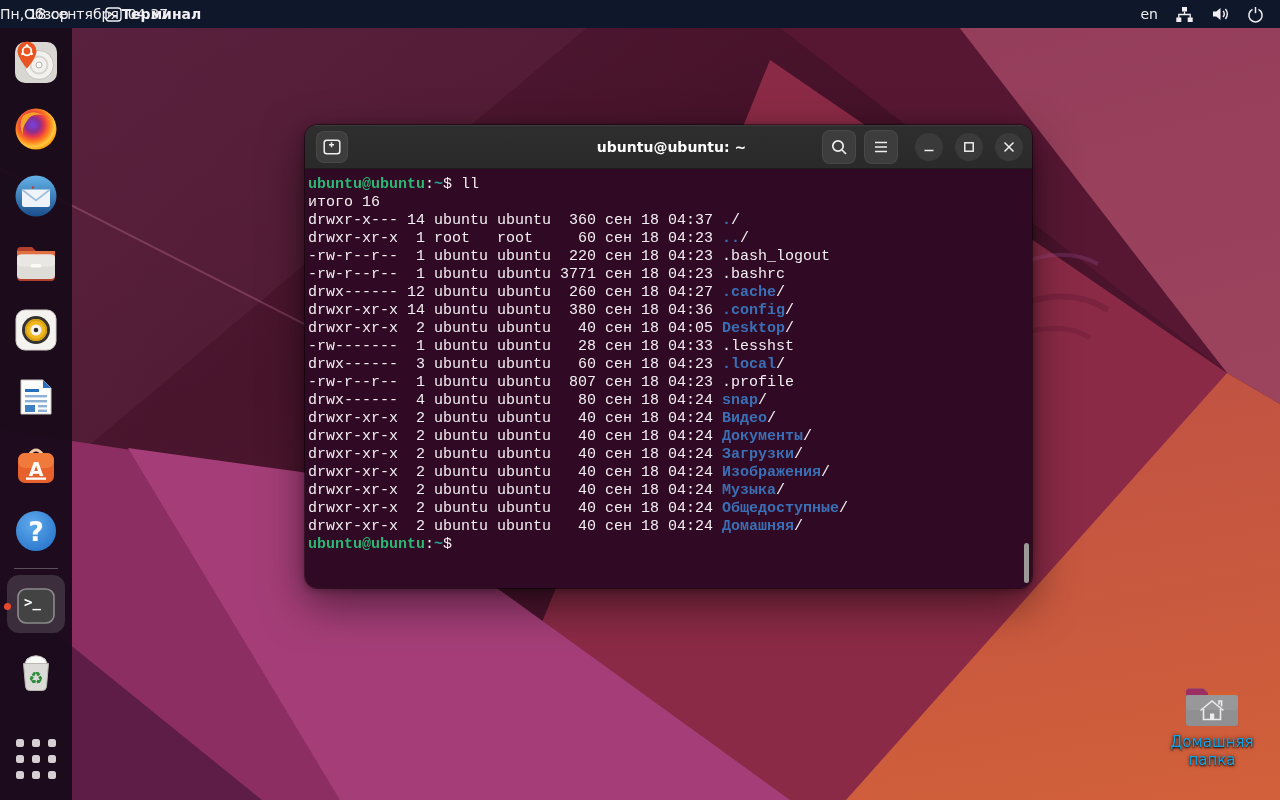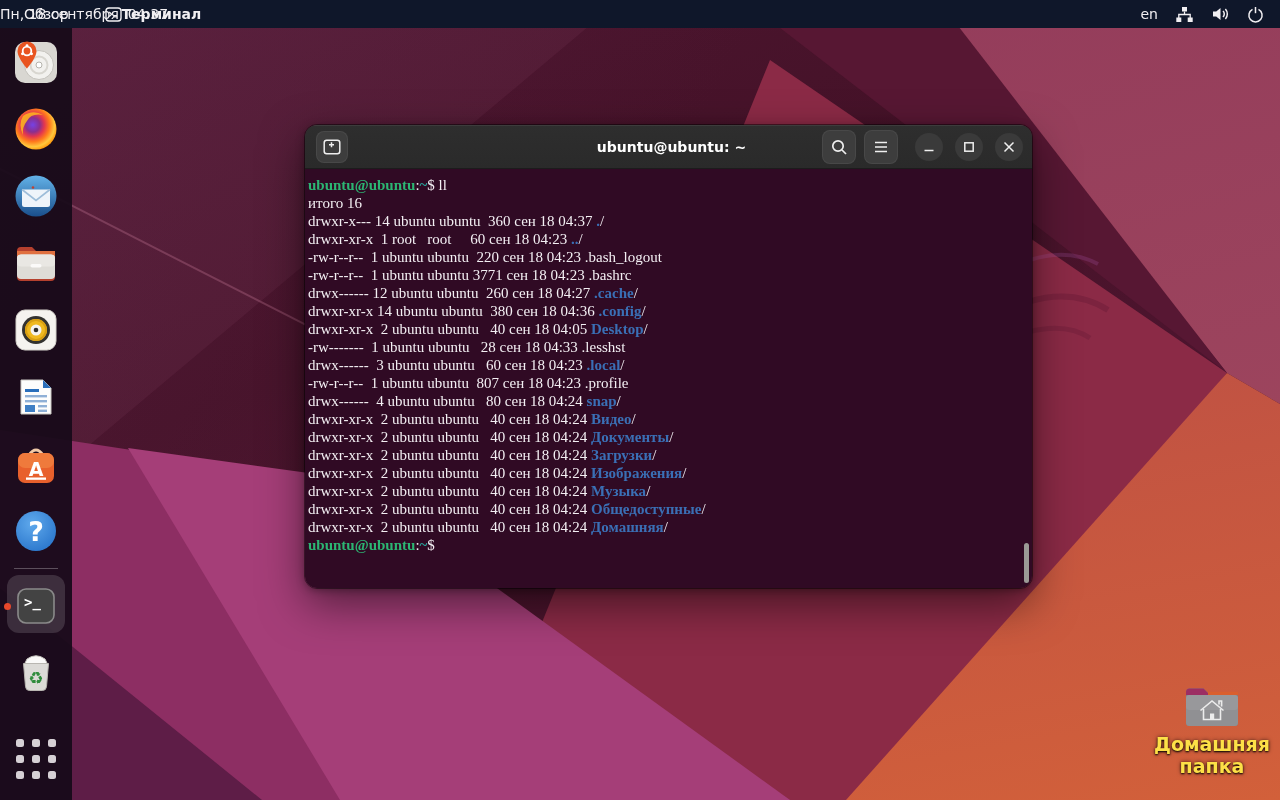--- a/index.html
+++ b/index.html
@@ -55,31 +55,31 @@
   .hbtn { position:absolute; top:5px; width:34px; height:34px; border-radius:8px; background:#3d3d3d;
     display:flex; align-items:center; justify-content:center; border:1px solid rgba(255,255,255,0.06); }
   .hbtn.newtab { left:11px; top:6px; width:32px; height:32px; }
   .hbtn.search { right:176px; }
   .hbtn.menu   { right:134px; }
   .cbtn { position:absolute; top:8px; width:28px; height:28px; border-radius:50%; background:#3a3a3a;
     display:flex; align-items:center; justify-content:center; }
   .cbtn.min { right:89px; } .cbtn.max { right:49px; } .cbtn.close { right:9px; }
 
   .term-body { position:relative; height:419px; background:var(--term-bg,#300a24); padding:7px 8px 0 3px;
-    font-family:Liberation Serif, serif; font-size:15px; line-height:18px; color:var(--term-fg,#f3eff3); }
+    font-family:Liberation Mono, monospace; font-size:15px; line-height:18px; color:var(--term-fg,#f3eff3); }
   .tline { white-space:pre; height:18px; }
   .tline .dir { color:var(--dir-blue,#3a6fb5); font-weight:bold; }
   .pr-user { color:var(--green,#2cb673); font-weight:bold; }
   .pr-path { color:var(--teal,#2aa198); font-weight:bold; }
   .term-scroll { position:absolute; right:3px; bottom:5px; width:5px; height:40px; border-radius:3px; background:#9b9a96; }
 
   
   .home-icon { position:absolute; left:1146px; top:682px; width:132px; z-index:10; text-align:center; }
   .home-icon .ic { display:flex; justify-content:center; }
-  .home-label { margin-top:3px; font-size:19px; color:#fde047; text-shadow:0 1px 2px rgba(0,0,0,0.95),0 0 4px rgba(0,0,0,0.6);font-weight:bold; }
+  .home-label { margin-top:3px; font-size:15px; color:#0ea5e9; text-shadow:0 1px 2px rgba(0,0,0,0.95),0 0 4px rgba(0,0,0,0.6); }
 </style>
 </head>
 <body>
 
 <div id="screen">
 
   <div class="wallpaper">
     <div class="wp wp-tl-sheen"></div>
     <div class="wp wp-topright"></div>
     <div class="wp wp-darkwedge"></div>

